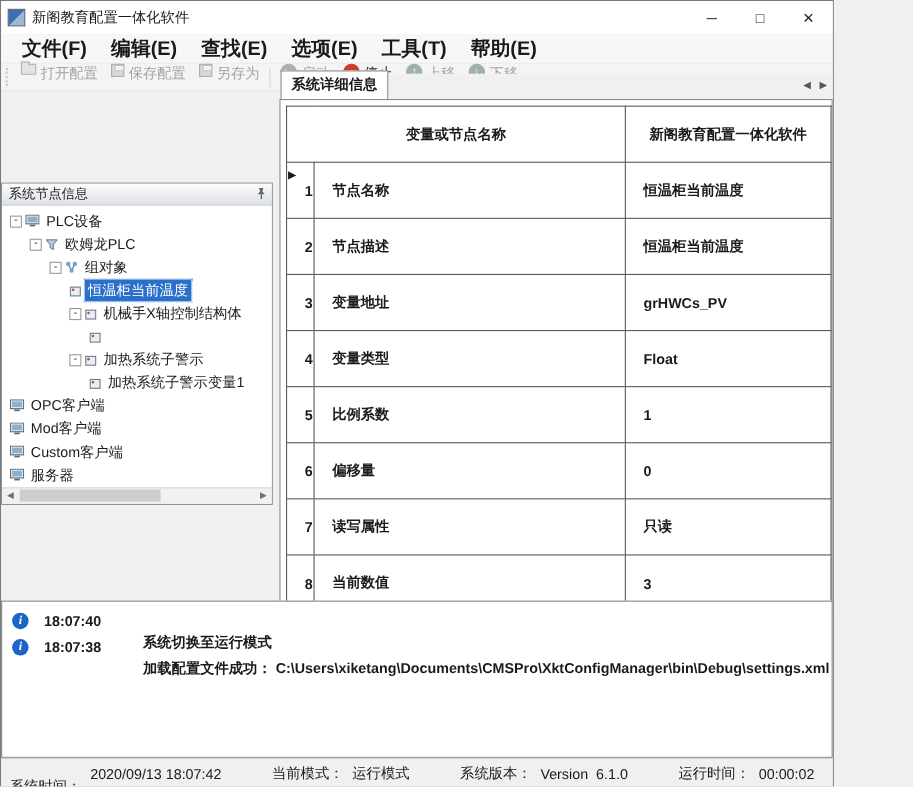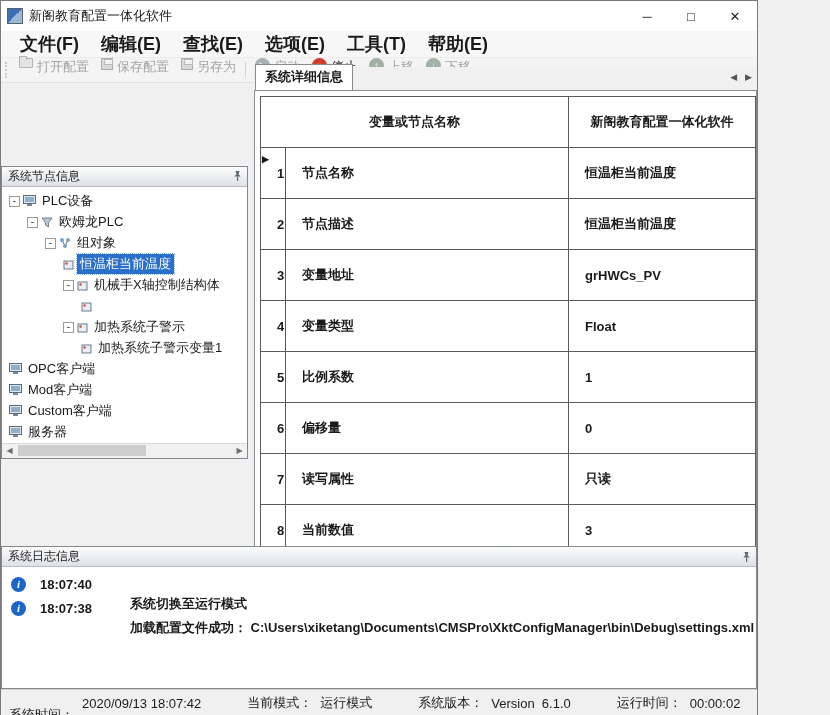--- a/index.html
+++ b/index.html
@@ -372,29 +372,20 @@
               <td class="cname">当前数值</td>
               <td class="cvalue">3</td>
             </tr>
           </tbody>
         </table>
       </div>
     </div>
   </div>
 
   <div class="log-panel">
-    <div class="panel-header">
-      <span>系统日志信息</span>
-      <span class="pin">
-        <svg width="11" height="12" viewBox="0 0 11 12">
-            <path d="M3.5 1h4l-1 3.2 2.2 2.3H2.3l2.2-2.3z" fill="#5d6770"></path>
-            <rect x="5" y="6.5" width="1.2" height="4.5" fill="#5d6770"></rect>
-          </svg>
-      </span>
-    </div>
     <div class="log-body">
       <div class="log-entry">
         <span class="info-icon">i</span>
         <span class="log-time">18:07:40</span>
         <span class="log-msg">系统切换至运行模式</span>
       </div>
       <div class="log-entry">
         <span class="info-icon">i</span>
         <span class="log-time">18:07:38</span>
         <span class="log-msg">加载配置文件成功： C:\Users\xiketang\Documents\CMSPro\XktConfigManager\bin\Debug\settings.xml</span>

